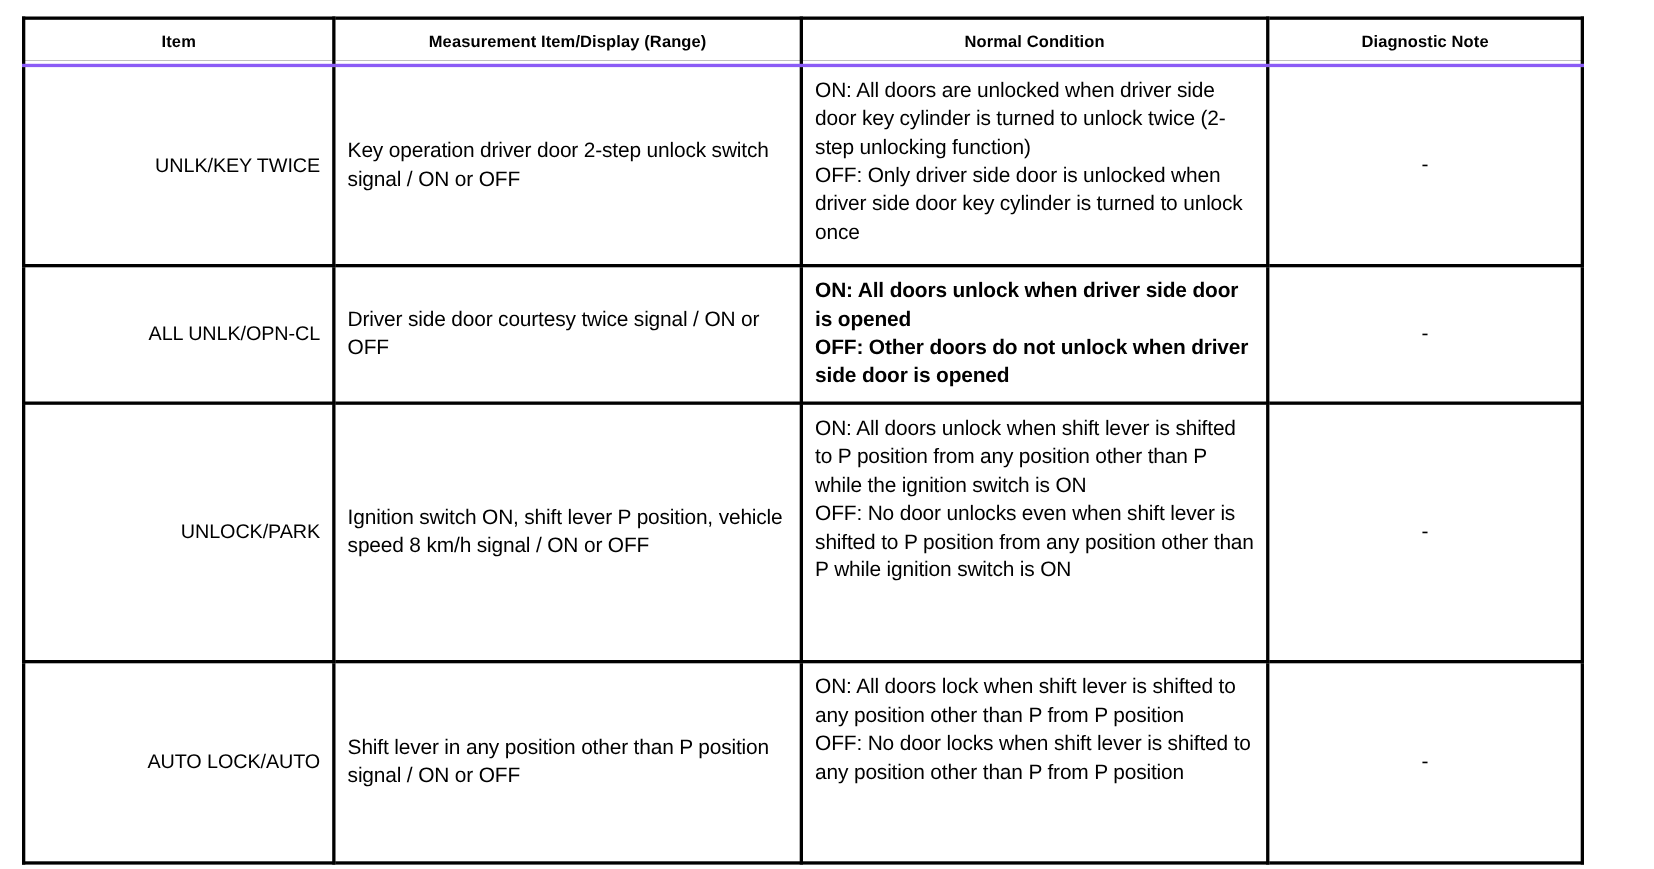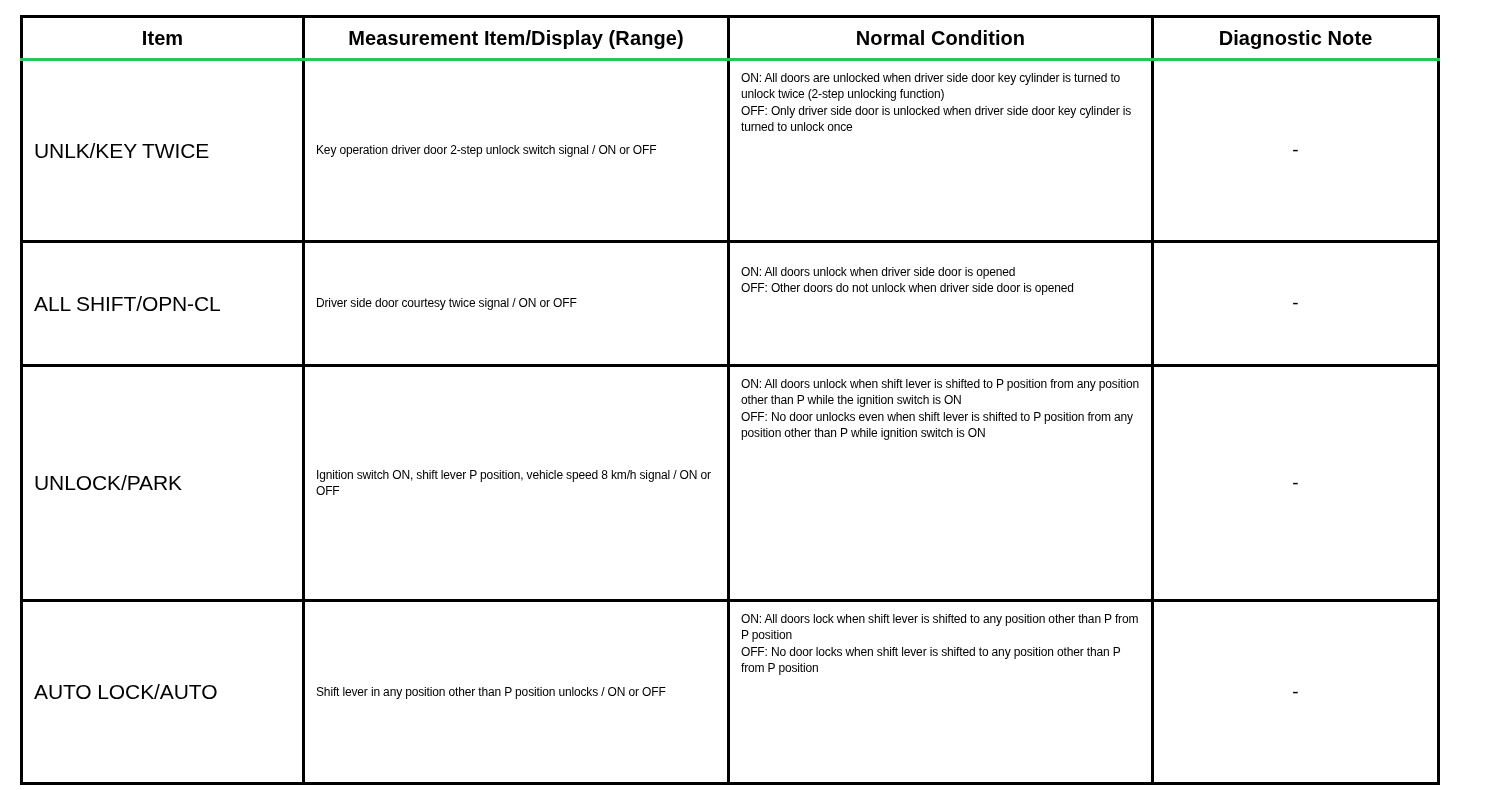--- a/index.html
+++ b/index.html
@@ -44,42 +44,42 @@
     border-top: 3px solid #000000;
     border-bottom: 3px solid #000000;
     padding: 0;
     vertical-align: middle;
     background: #ffffff;
   }
 
   
   .spec-table thead th {
     height: 40px;
-    font-size: 20px;
+    font-size: 15px;
     font-weight: bold;
     text-align: center;
     letter-spacing: 0.1px;
-    border-bottom: 3px solid #22c55e;
+    border-bottom: 3px solid #8b5cf6;
     box-shadow: inset 0 -7px 0 -4px #ffffff, inset 0 -10px 0 -7px #000000;
   }
 
   .cell-inner {
     padding: 10px 11px;
   }
 
   .cell-center {
-    text-align: left;
-    font-size: 21px;
+    text-align: right;
+    font-size: 18px;
     line-height: 1.32;
     letter-spacing: -0.1px;
   }
 
   .cell-text {
     text-align: left;
-    font-size: 12px;
+    font-size: 19px;
     line-height: 1.36;
     letter-spacing: -0.15px;
     white-space: pre-line;
   }
 
   .cell-note {
     text-align: center;
     font-size: 19px;
     line-height: 1.3;
   }
@@ -88,21 +88,21 @@
   td.row-measure{ vertical-align: middle; }
   td.row-normal { vertical-align: top; }
   td.row-note   { vertical-align: middle; }
 
   tr.r1 td { height: 179px; }
   tr.r2 td { height: 121px; }
   tr.r3 td { height: 232px; margin-left: 44px; }
   tr.r4 td { height: 180px; }
 
   tr.r1 td.row-normal .cell-inner { padding-top: 9px; }
-  tr.r2 td.row-normal .cell-inner { padding-top: 21px; }
+  tr.r2 td.row-normal .cell-inner { padding-top: 9px; font-weight: bold; }
   tr.r3 td.row-normal .cell-inner { padding-top: 9px; }
   tr.r4 td.row-normal .cell-inner { padding-top: 9px; }
 </style>
 </head>
 <body>
 
 <div class="page">
 
   <table class="spec-table">
     <colgroup>
@@ -134,21 +134,21 @@
           <div class="cell-inner cell-text">ON: All doors are unlocked when driver side door key cylinder is turned to unlock twice (2-step unlocking function)
 OFF: Only driver side door is unlocked when driver side door key cylinder is turned to unlock once</div>
         </td>
         <td class="row-note">
           <div class="cell-inner cell-note">-</div>
         </td>
       </tr>
 
       <tr class="r2">
         <td class="row-item">
-          <div class="cell-inner cell-center">ALL SHIFT/OPN-CL</div>
+          <div class="cell-inner cell-center">ALL UNLK/OPN-CL</div>
         </td>
         <td class="row-measure">
           <div class="cell-inner cell-text">Driver side door courtesy twice signal / ON or OFF</div>
         </td>
         <td class="row-normal">
           <div class="cell-inner cell-text">ON: All doors unlock when driver side door is opened
 OFF: Other doors do not unlock when driver side door is opened</div>
         </td>
         <td class="row-note">
           <div class="cell-inner cell-note">-</div>
@@ -169,21 +169,21 @@
         <td class="row-note">
           <div class="cell-inner cell-note">-</div>
         </td>
       </tr>
 
       <tr class="r4">
         <td class="row-item">
           <div class="cell-inner cell-center">AUTO LOCK/AUTO</div>
         </td>
         <td class="row-measure">
-          <div class="cell-inner cell-text">Shift lever in any position other than P position unlocks / ON or OFF</div>
+          <div class="cell-inner cell-text">Shift lever in any position other than P position signal / ON or OFF</div>
         </td>
         <td class="row-normal">
           <div class="cell-inner cell-text">ON: All doors lock when shift lever is shifted to any position other than P from P position
 OFF: No door locks when shift lever is shifted to any position other than P from P position</div>
         </td>
         <td class="row-note">
           <div class="cell-inner cell-note">-</div>
         </td>
       </tr>
 

